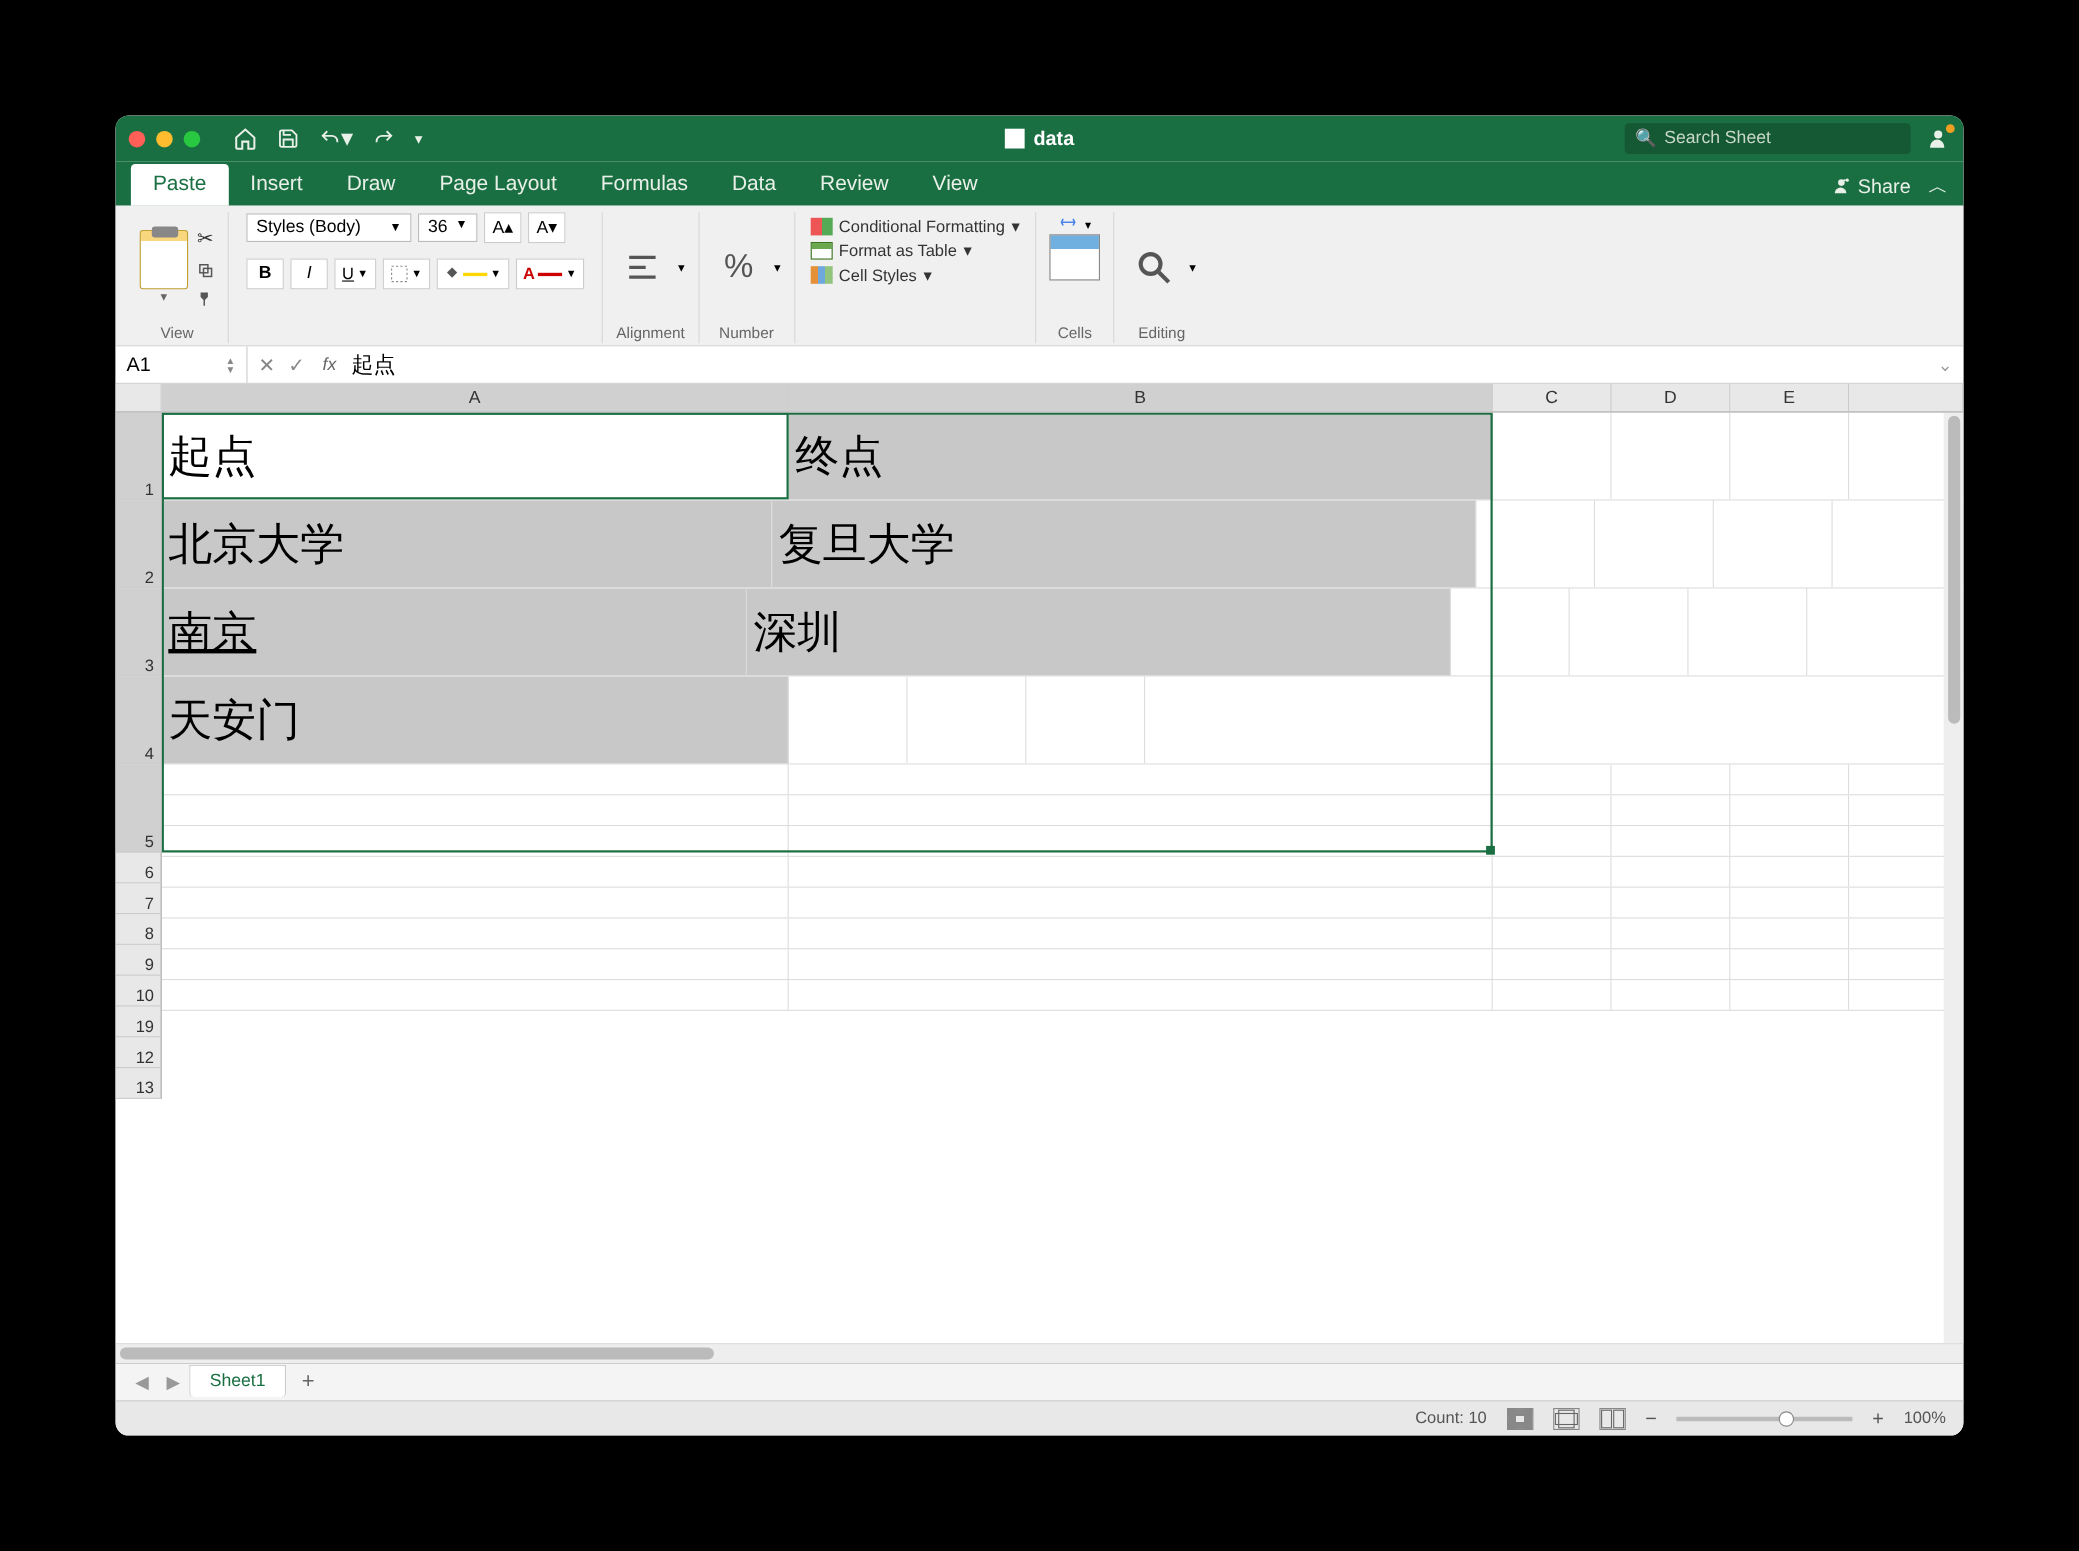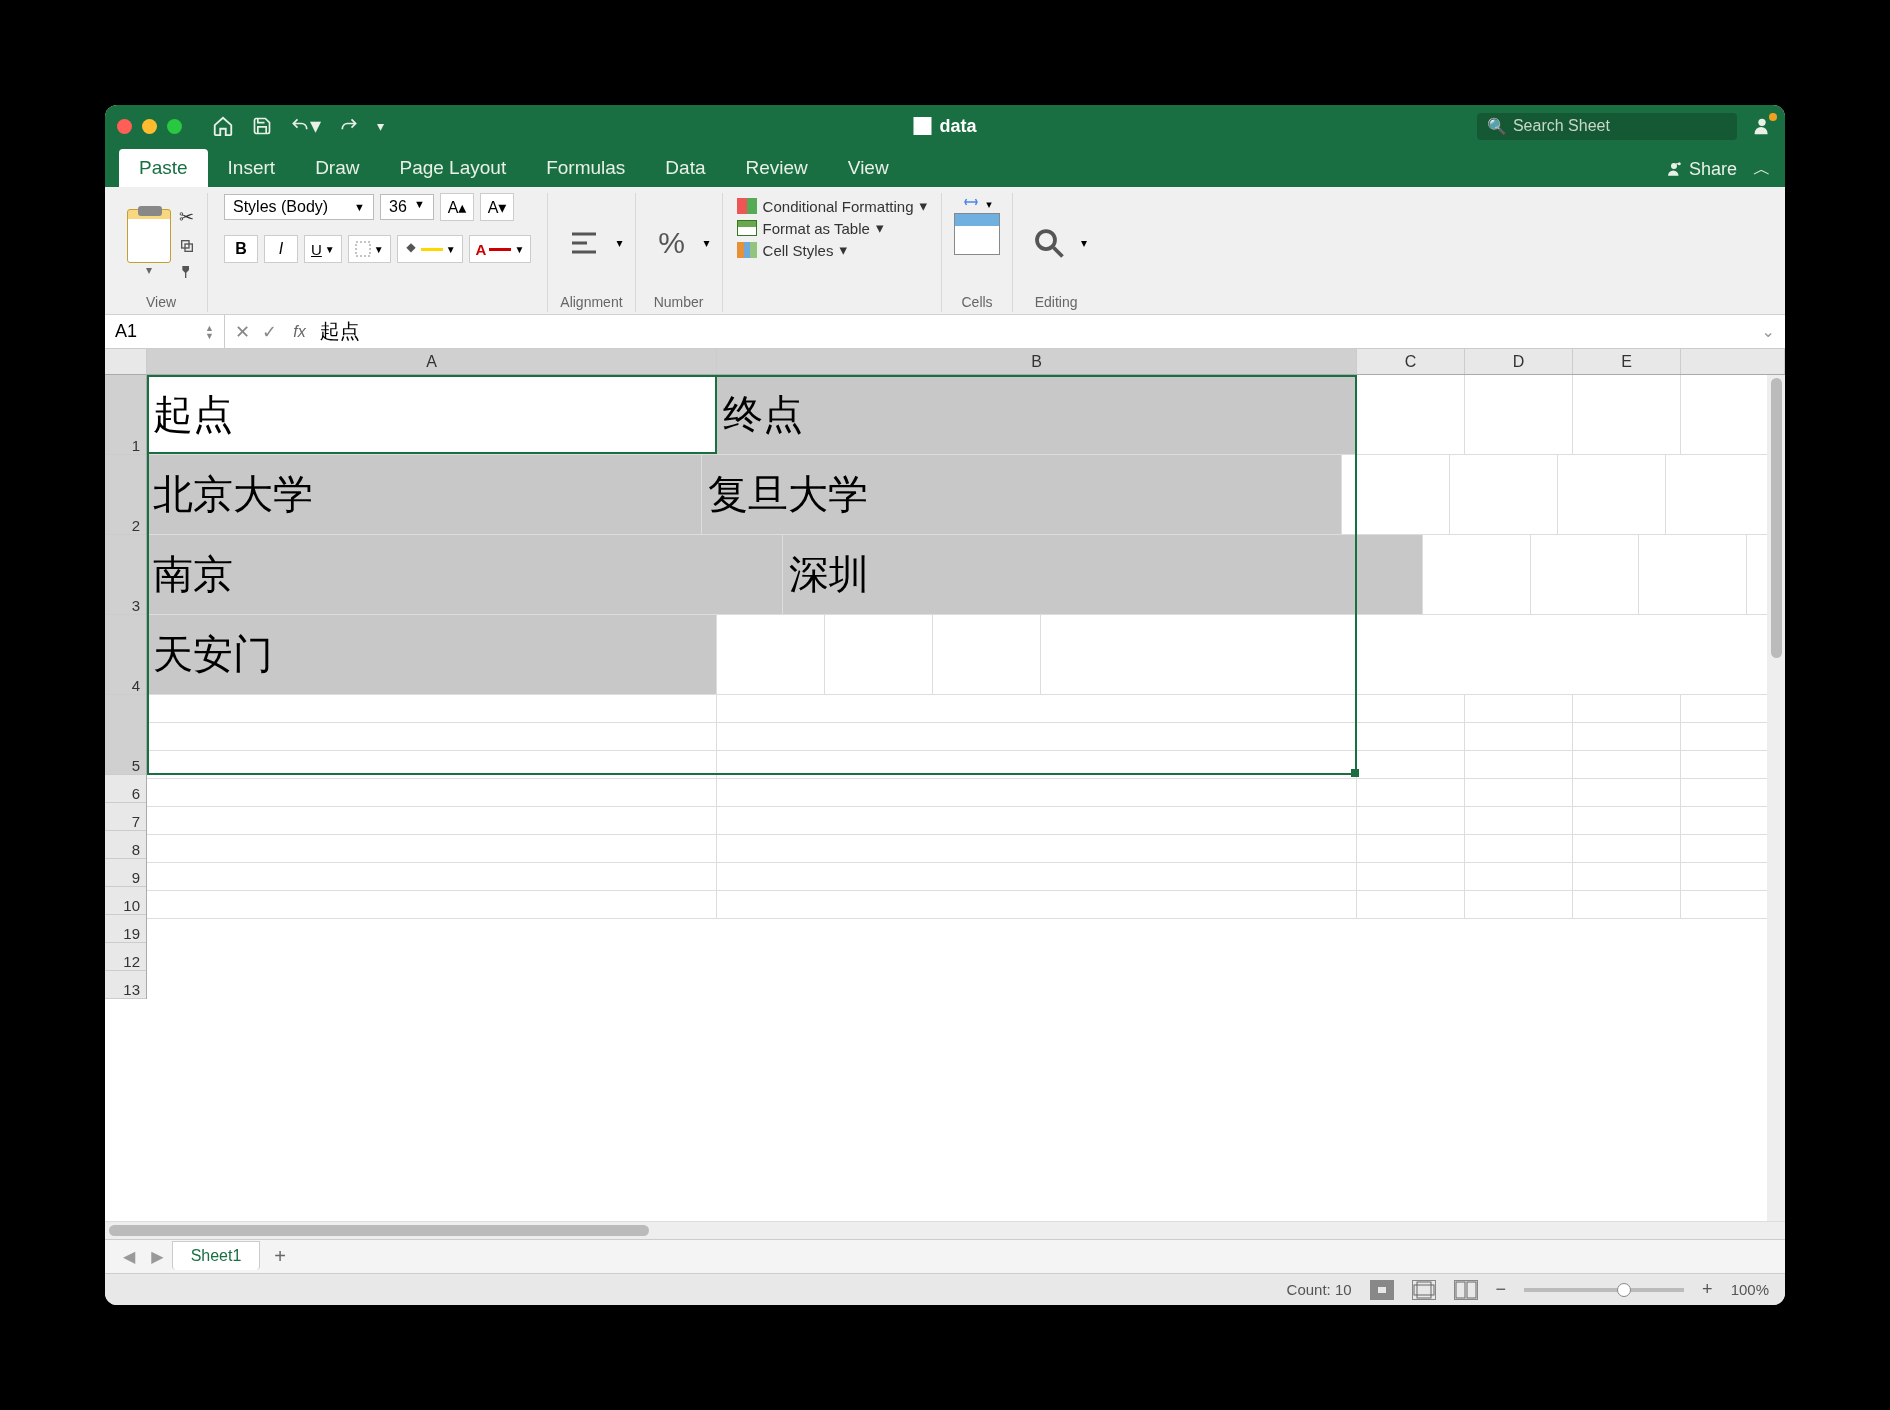--- a/index.html
+++ b/index.html
@@ -342,21 +342,21 @@
           <div class="cell" style="width: 108px; font-size: 14px;"></div>
         </div>
         <div class="row" style="height: 80px;">
           <div class="cell sel" style="width: 555px;">北京大学</div>
           <div class="cell sel" style="width: 640px;">复旦大学</div>
           <div class="cell" style="width: 108px; font-size: 14px;"></div>
           <div class="cell" style="width: 108px; font-size: 14px;"></div>
           <div class="cell" style="width: 108px; font-size: 14px;"></div>
         </div>
         <div class="row" style="height: 80px;">
-          <div class="cell sel" style="width: 636px;">南京</div>
+          <div class="cell sel" style="width: 532px; text-decoration: underline;">南京</div>
           <div class="cell sel" style="width: 640px;">深圳</div>
           <div class="cell" style="width: 108px; font-size: 14px;"></div>
           <div class="cell" style="width: 108px; font-size: 14px;"></div>
           <div class="cell" style="width: 108px; font-size: 14px;"></div>
         </div>
         <div class="row" style="height: 80px; text-align: right;">
           <div class="cell sel" style="width: 570px;">天安门</div>
           <div class="cell" style="width: 108px; font-size: 14px;"></div>
           <div class="cell" style="width: 108px; font-size: 14px;"></div>
           <div class="cell" style="width: 108px; font-size: 14px;"></div>

